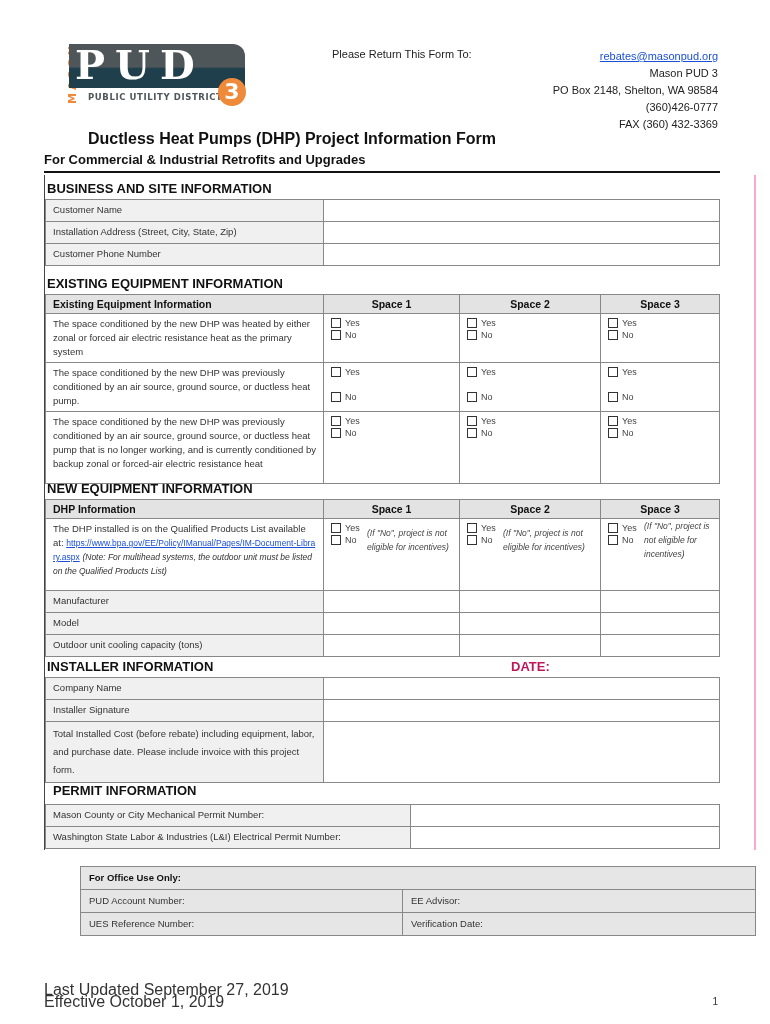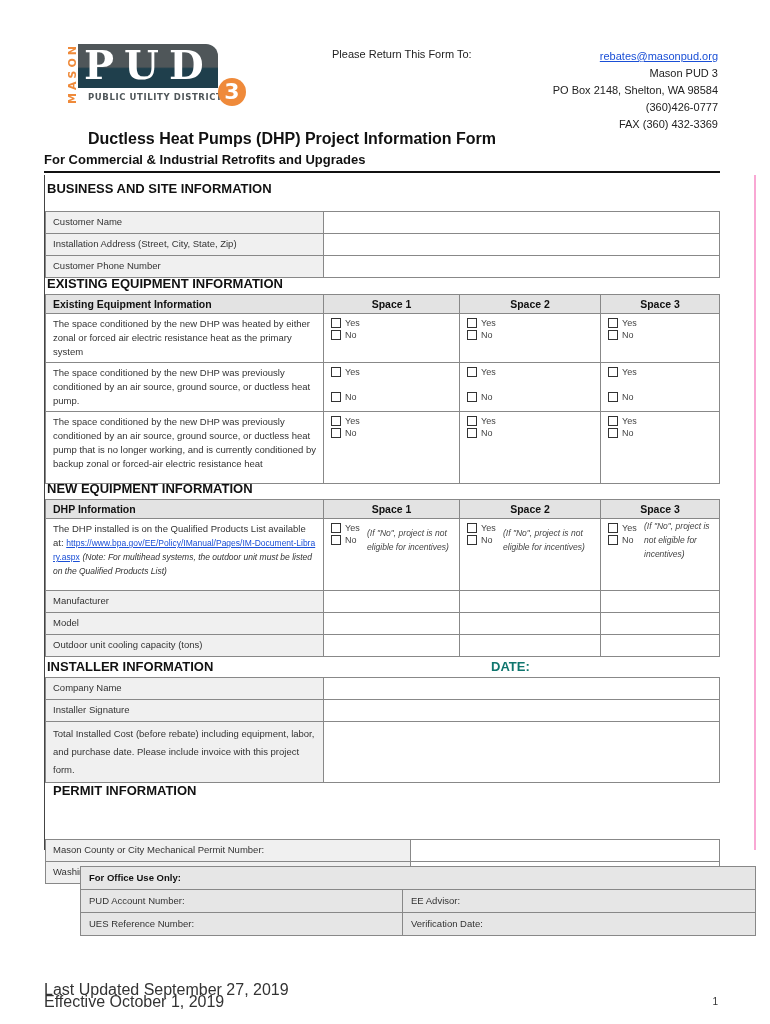--- a/index.html
+++ b/index.html
@@ -5,21 +5,21 @@
   * { box-sizing: border-box; margin: 0; padding: 0; }
   html, body { width: 770px; height: 1024px; background: #ffffff; overflow: hidden; }
   body { font-family: "Liberation Sans", sans-serif; color: #222; position: relative; }
 
   
   .logo { position: absolute; left: 64px; top: 40px; width: 185px; height: 66px; }
   .logo .mason { position: absolute; left: 0; top: 2px; width: 16px; height: 62px;
     display:flex; align-items:center; justify-content:center; }
   .logo .mason span { transform: rotate(-90deg); color: #ef8a3a; font-weight: bold; font-size: 11px;
     letter-spacing: 3px; white-space: nowrap; font-family: "DejaVu Sans", sans-serif; }
-  .logo .pud-box { position: absolute; left: 14px; top: 4px; width: 140px; height: 44px;
+  .logo .pud-box { position: absolute; left: 5px; top: 4px; width: 176px; height: 44px;
     background: linear-gradient(#4f5659 0%, #4f5659 52%, #1f3f4c 56%, #1f3f4c 100%);
     border-radius: 0 12px 0 0; }
   .logo .pud-box span { position: absolute; left: 6px; top: -3px; font-family: "DejaVu Serif", serif;
     font-weight: bold; color: #fff; font-size: 40px; letter-spacing: 10px; }
   .logo .sub { position: absolute; left: 24px; top: 52px; font-size: 8.5px; font-weight: bold;
     color: #4f5659; letter-spacing: 0.6px; font-family: "DejaVu Sans", sans-serif; }
   .logo .three { position: absolute; left: 154px; top: 38px; width: 28px; height: 28px; border-radius: 50%;
     background: #ef8a3a; color: #fff; font-weight: bold; font-size: 22px; text-align: center; line-height: 28px;
     font-family: "DejaVu Sans", sans-serif; }
 
@@ -39,21 +39,21 @@
   table { border-collapse: collapse; position: absolute; left: 0; width: 675px; table-layout: fixed; }
   td, th { border: 1px solid #888; font-size: 9.5px; vertical-align: top; padding: 3px 7px; color: #333; line-height: 14px; }
   td.lbl { background: #f0f0f0; }
   th { background: #e3e3e3; font-weight: bold; font-size: 10.5px; color: #111; text-align: center; padding: 2px 4px; }
   th.left { text-align: left; padding-left: 7px; }
   .cb-line { display: flex; align-items: center; gap: 4px; height: 12px; font-size: 9px; color: #444; }
   .cb { width: 10px; height: 10px; border: 1px solid #333; background: #fff; display: inline-block; flex: none; }
   .u { }
   .it { font-style: italic; font-size: 8.5px; }
   a.link { color: #1a4fd6; text-decoration: underline; }
-  .date-label { position: absolute; left: 434px; font-size: 13px; font-weight: bold; color: #0f766e; padding-left: 12px; }
+  .date-label { position: absolute; left: 454px; font-size: 13px; font-weight: bold; color: #be185d; padding-left: 12px; }
 
   .office { position: absolute; left: 44px; top: 866px; width: 676px; border-collapse: collapse; table-layout: fixed; margin-left: 36px; }
   .office td { background: #e6e6e6; border: 1px solid #888; font-size: 9.5px; padding: 4px 8px; height: 22px; vertical-align: middle; color: #333; }
   .office td.hd { font-weight: bold; color: #111; }
 
   .footer-l { position: absolute; left: 44px; top: 984px; font-size: 16px; line-height: 12px; color: #333; }
   .footer-r { position: absolute; right: 52px; top: 996px; font-size: 10px; color: #333; }
 </style>
 </head>
 <body>
@@ -78,21 +78,21 @@
   <div>FAX (360) 432-3369</div>
 </div>
 
 <div class="title">Ductless Heat Pumps (DHP) Project Information Form</div>
 <div class="subtitle">For Commercial &amp; Industrial Retrofits and Upgrades</div>
 <div class="title-rule"></div>
 
 <div class="form-box">
 
   <div class="sec-head" style="top:6px;">BUSINESS AND SITE INFORMATION</div>
-  <table style="top:36px;padding-left:8px;">
+  <table style="top:24px;padding-left:8px;">
     <colgroup>
         <col style="width:278px">
         <col>
       </colgroup>
     <tbody>
         <tr style="height:22px">
           <td class="lbl">Customer Name</td>
           <td></td>
         </tr>
     <tr style="height:22px">
@@ -303,21 +303,21 @@
           <td></td>
         </tr>
     <tr style="height:56px">
           <td class="lbl" style="line-height:18px">Total Installed Cost (before rebate) including equipment, labor, and purchase date. Please include invoice with this project form.</td>
           <td></td>
         </tr>
   </tbody>
     </table>
 
   <div class="sec-head" style="top:608px;left:8px;">PERMIT INFORMATION</div>
-  <table style="top:664px;padding-left:44px;">
+  <table style="top:629px;padding-left:44px;">
     <colgroup>
         <col style="width:365px">
         <col>
       </colgroup>
     <tbody>
         <tr style="height:22px">
           <td class="lbl">Mason County or City Mechanical Permit Number:</td>
           <td></td>
         </tr>
     <tr style="height:22px">

